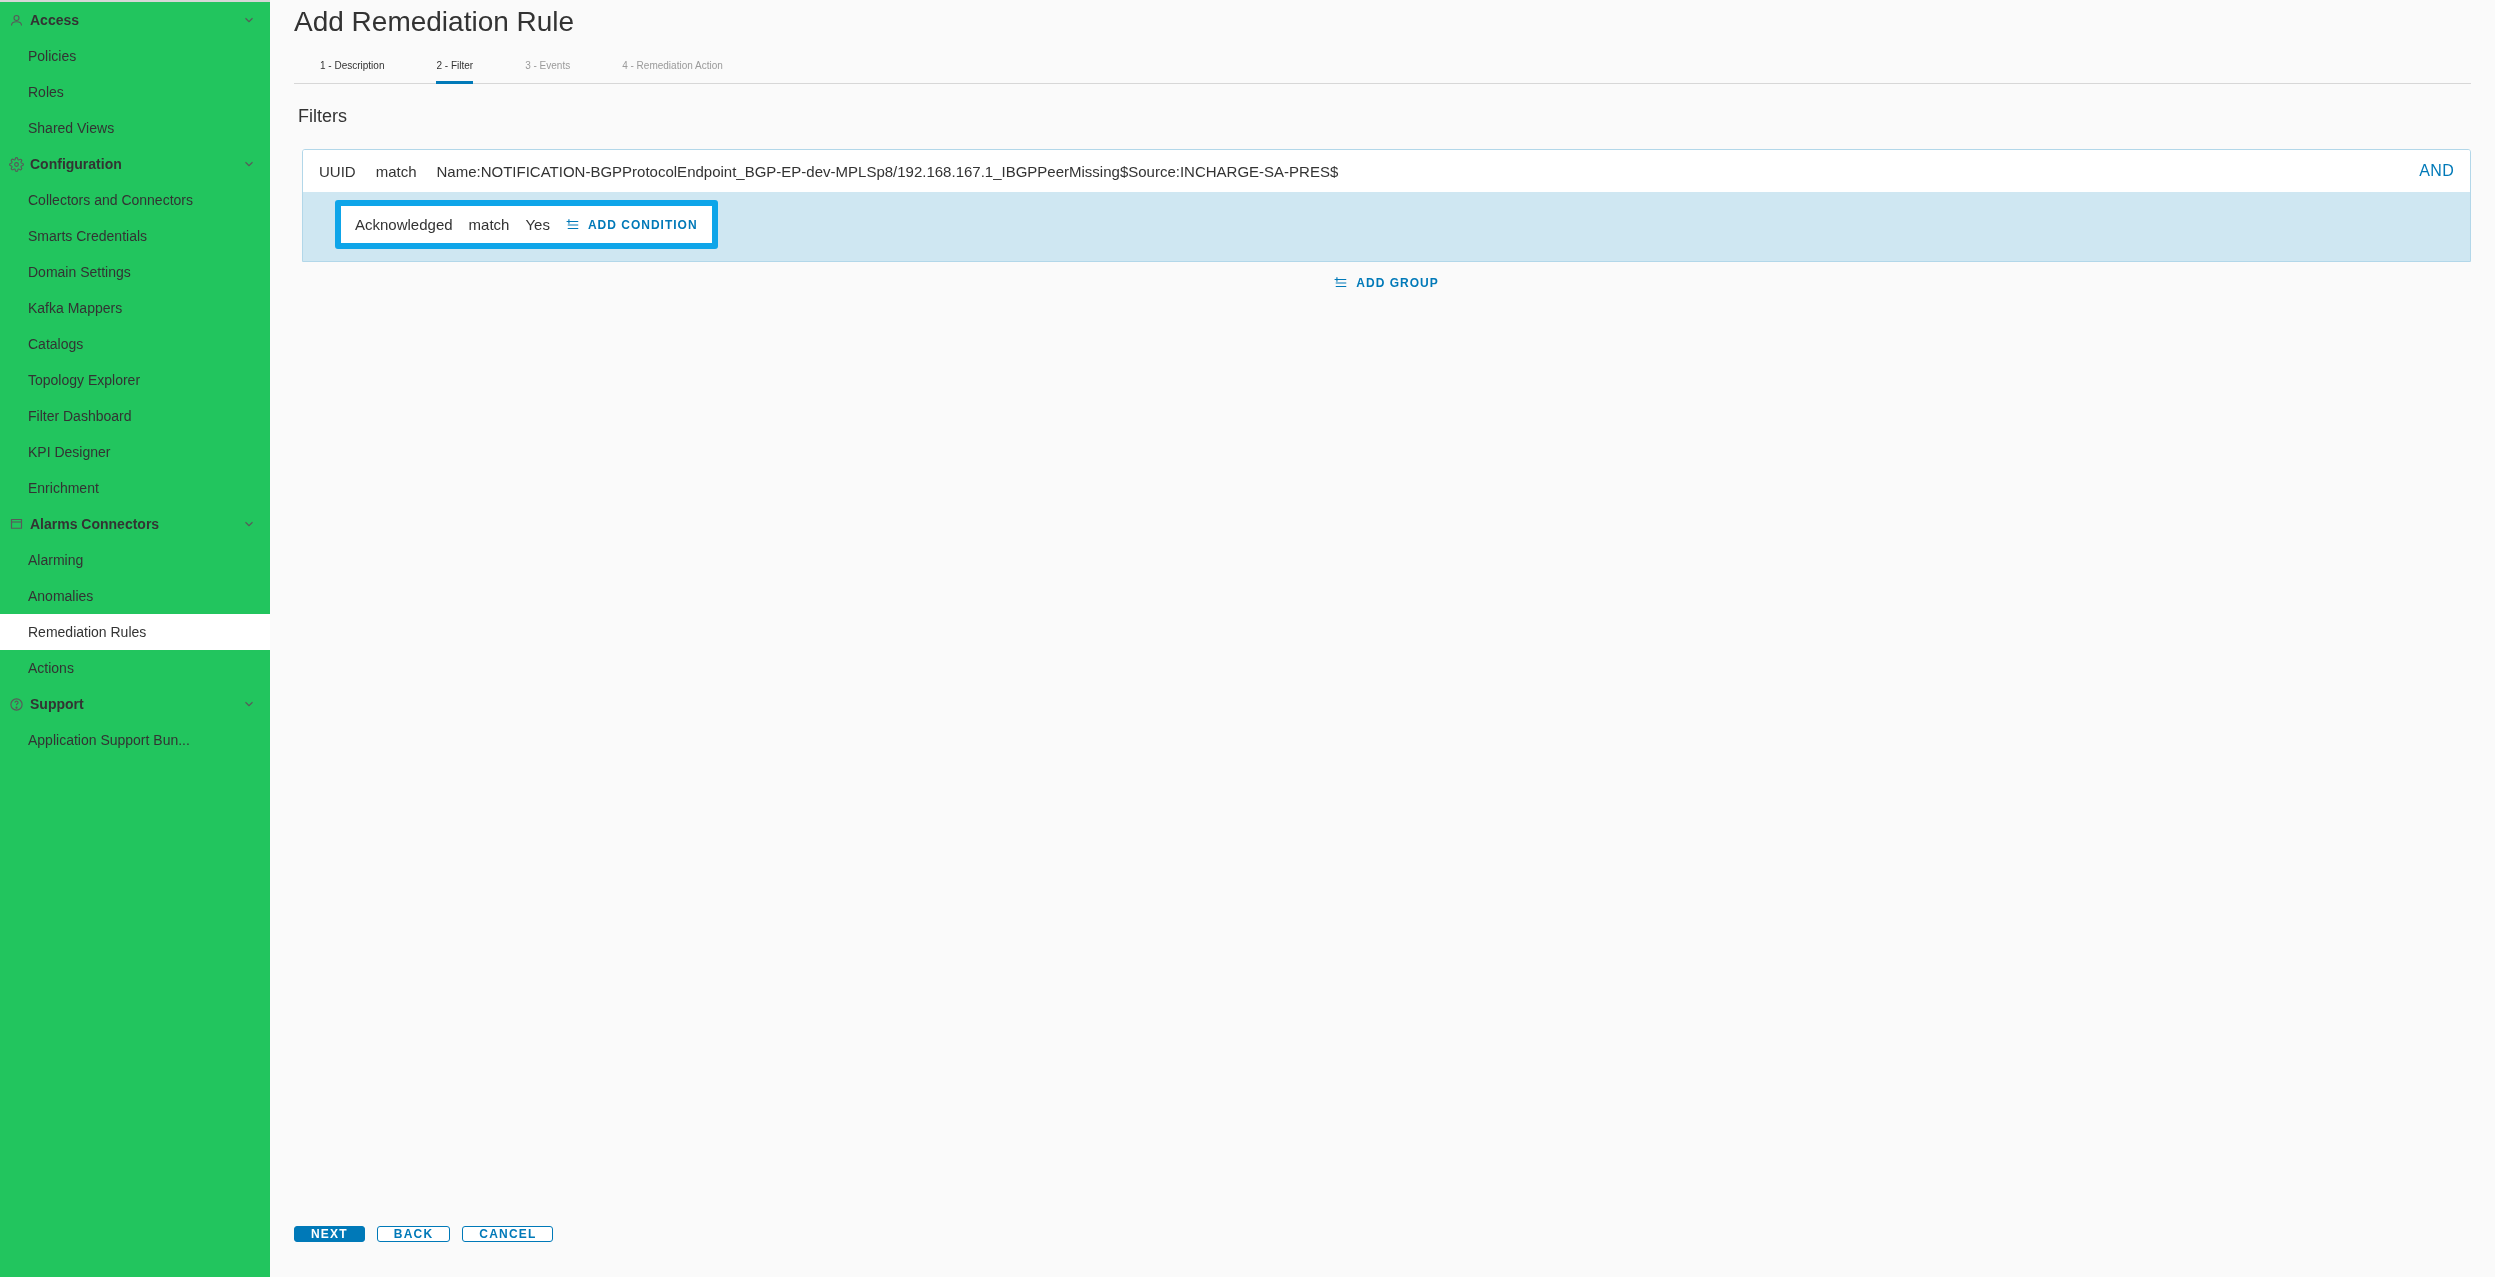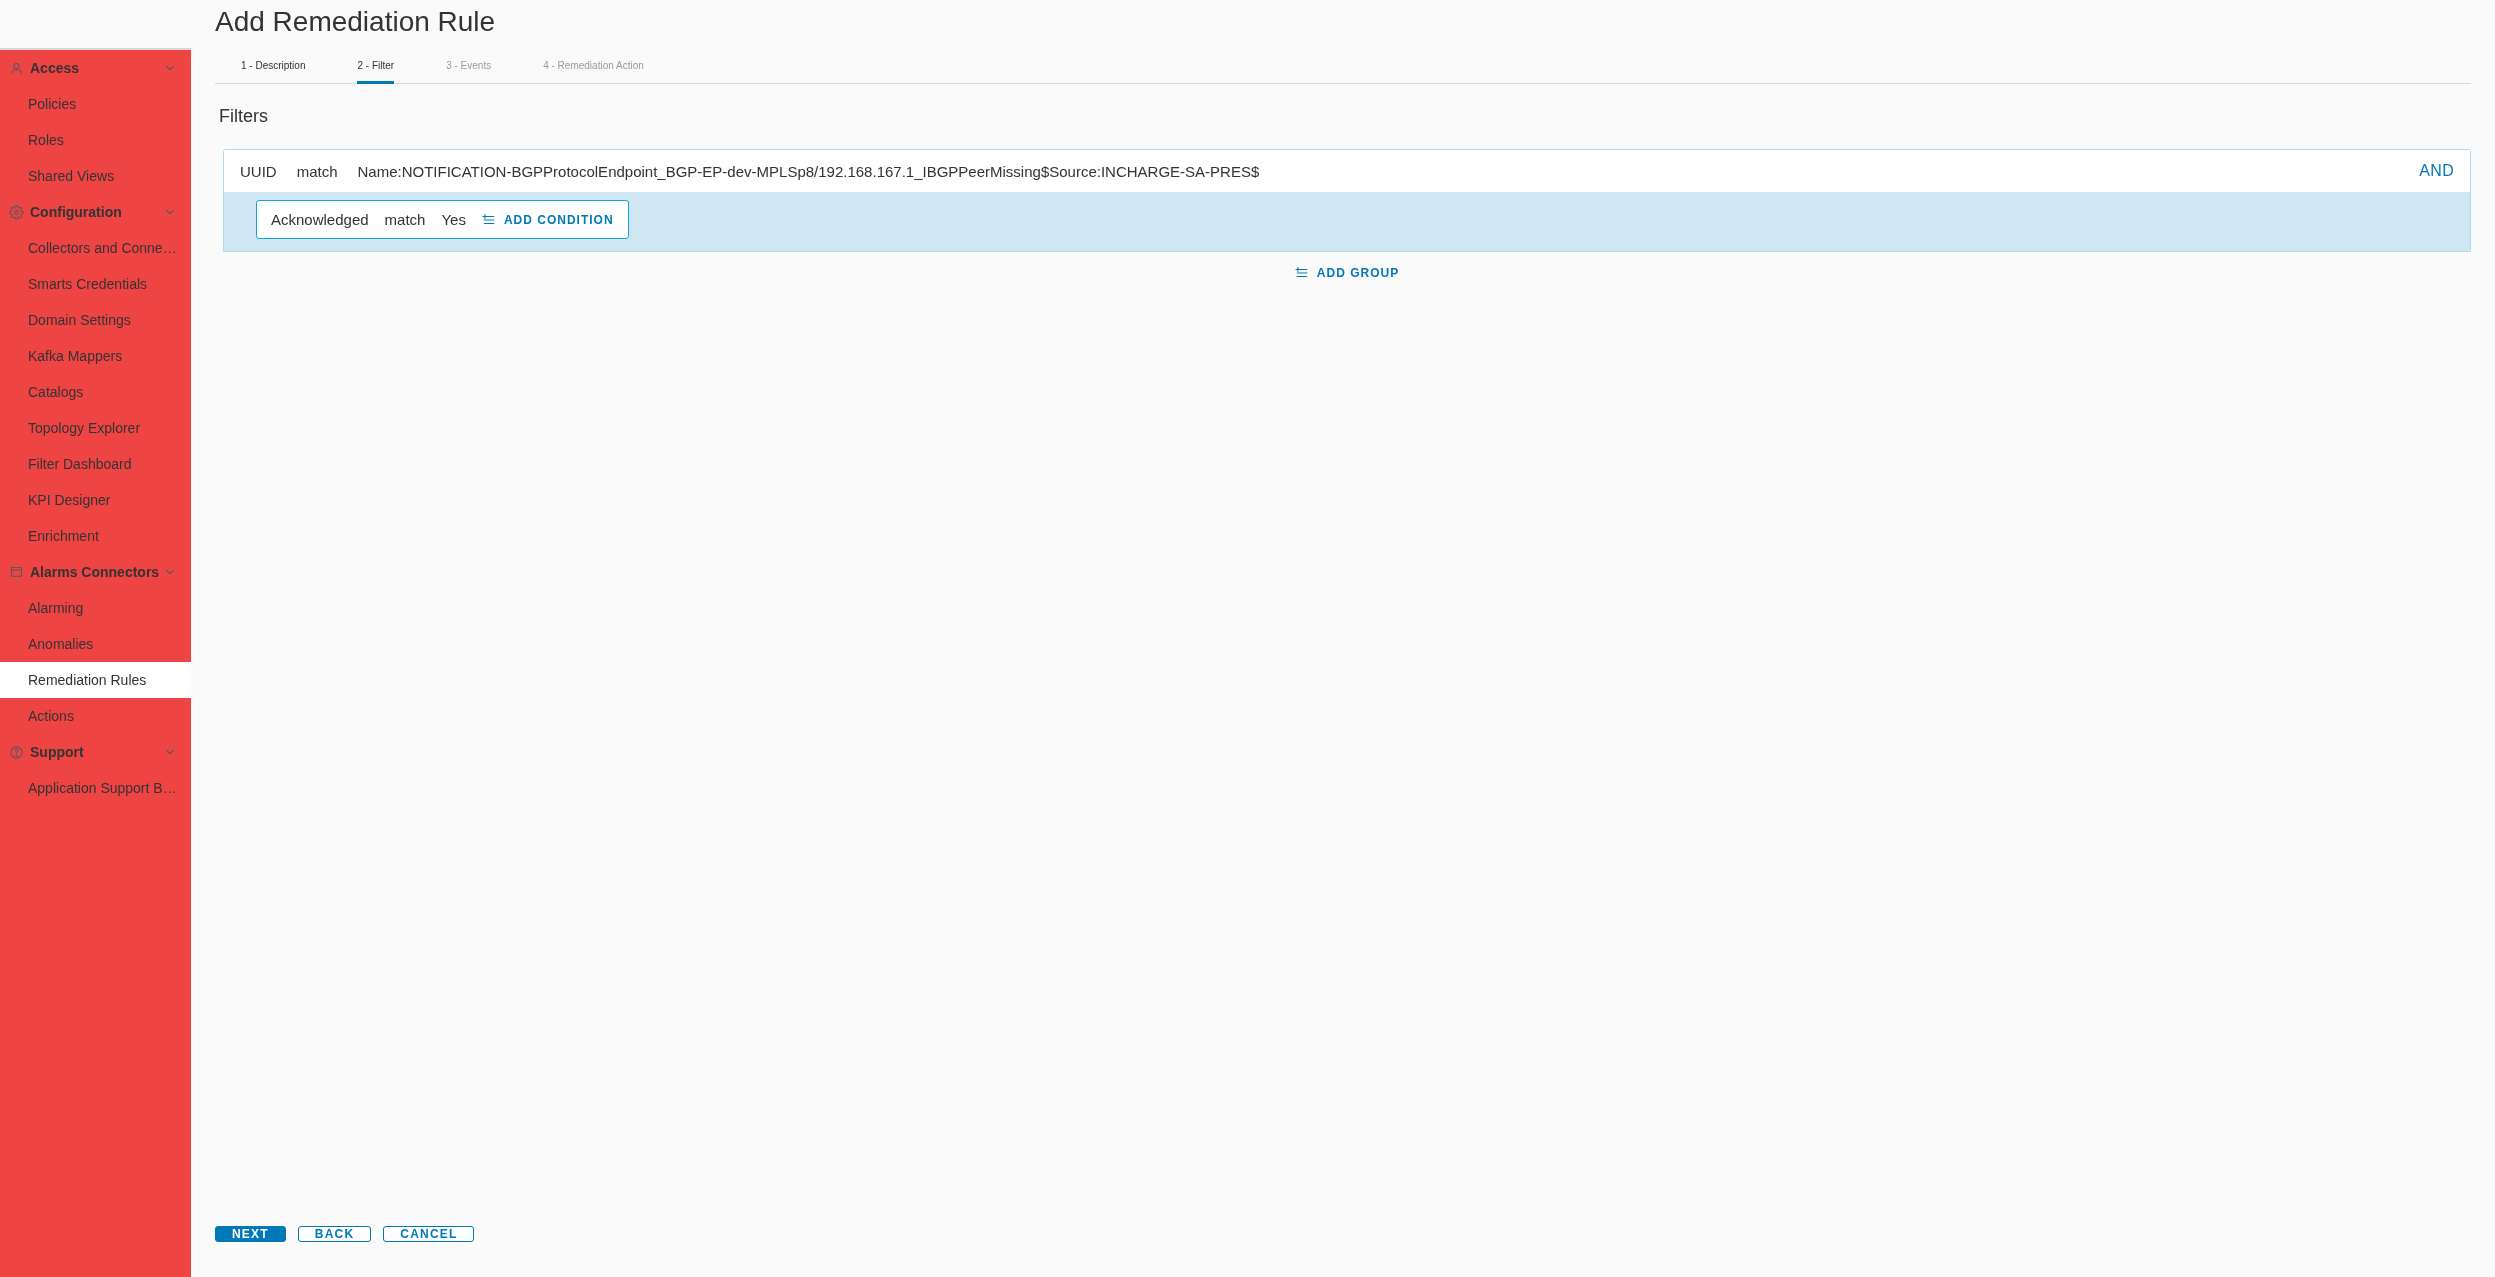--- a/index.html
+++ b/index.html
@@ -7,26 +7,25 @@
       font-family: "Metropolis", "Helvetica Neue", Arial, sans-serif;
       font-size: 14px;
       color: #333;
       background: #fafafa;
       height: 100%;
     }
     body { display: flex; }
 
     
     .sidebar {
-      width: 191px;
-      background: #ef4444;
+      width: 270px;
+      background: #22c55e;
       border-top: 2px solid #d7d7d7;
       overflow-y: auto;
       flex-shrink: 0;
-      margin-top: 48px;
     }
     .nav-group-header {
       display: flex;
       align-items: center;
       justify-content: space-between;
       padding: 10px 14px 10px 8px;
       font-weight: 600;
       color: #333;
       cursor: pointer;
     }
@@ -132,21 +131,21 @@
     
     .filter-subarea {
       background: #cfe7f2;
       padding: 8px 16px 12px 32px;
       display: flex;
       align-items: center;
       gap: 16px;
     }
     .filter-chip {
       background: #ffffff;
-      border: 1px solid #0ea5e9;
+      border: 6px solid #0ea5e9;
       border-radius: 3px;
       padding: 10px 14px;
       display: flex;
       align-items: center;
       gap: 16px;
       color: #333;
       font-size: 15px;
     }
     .add-link {
       color: #0079b8;

